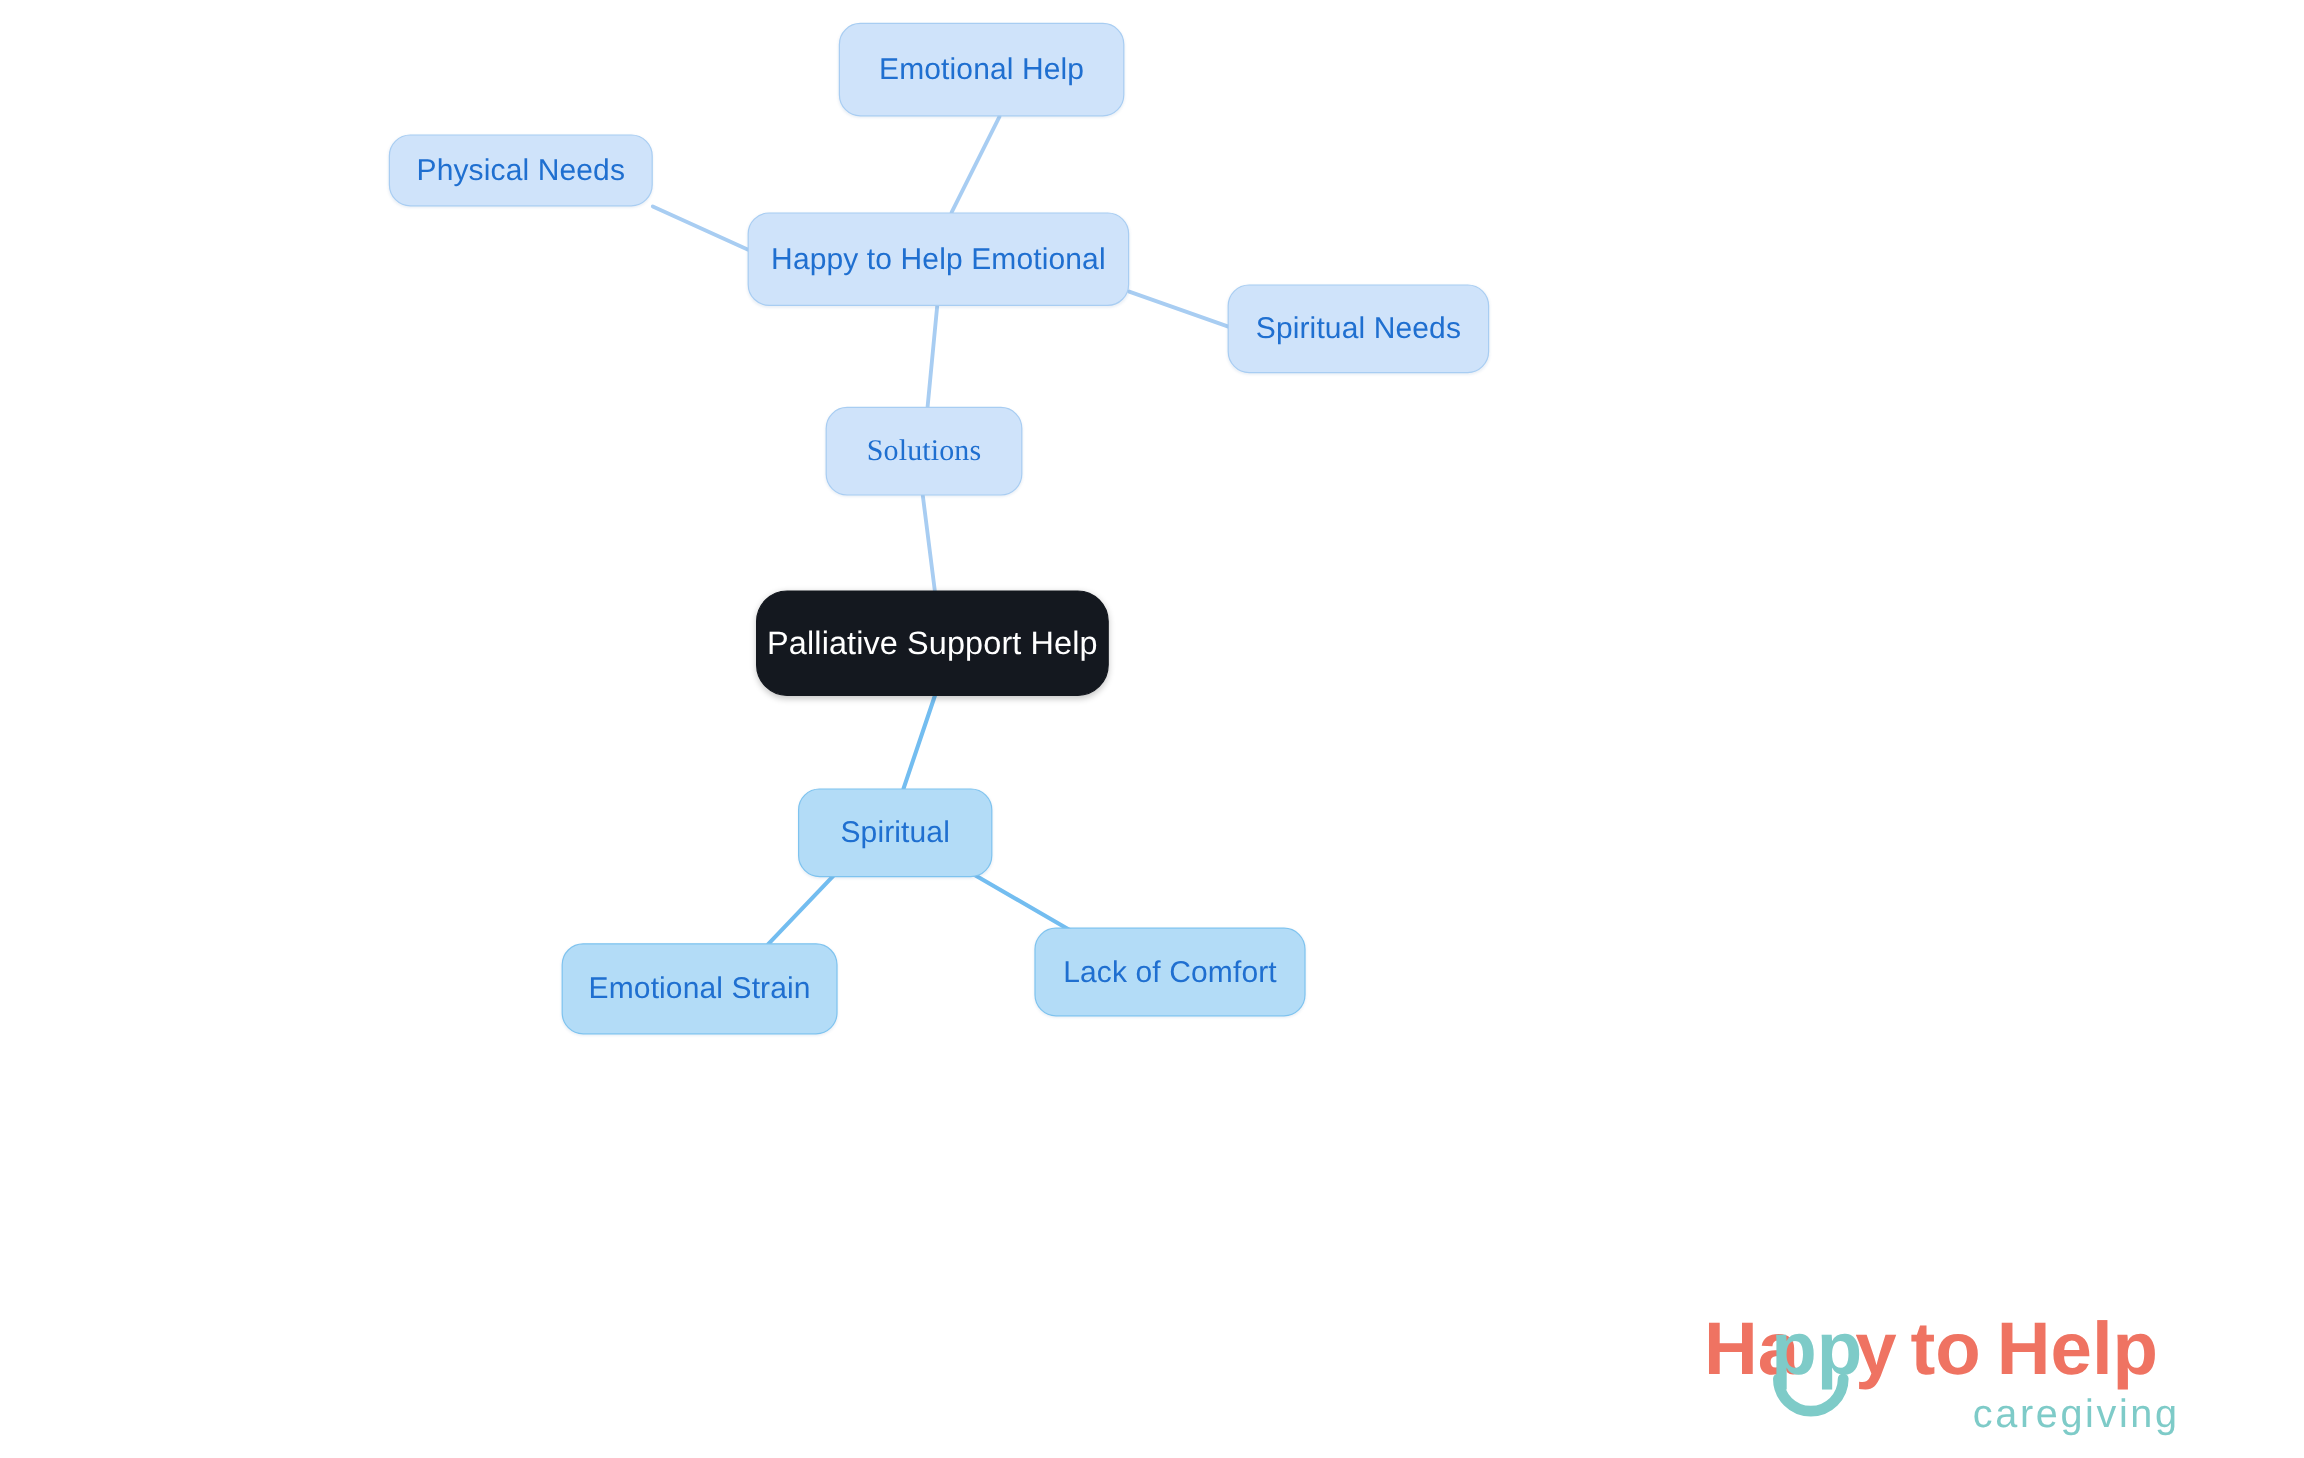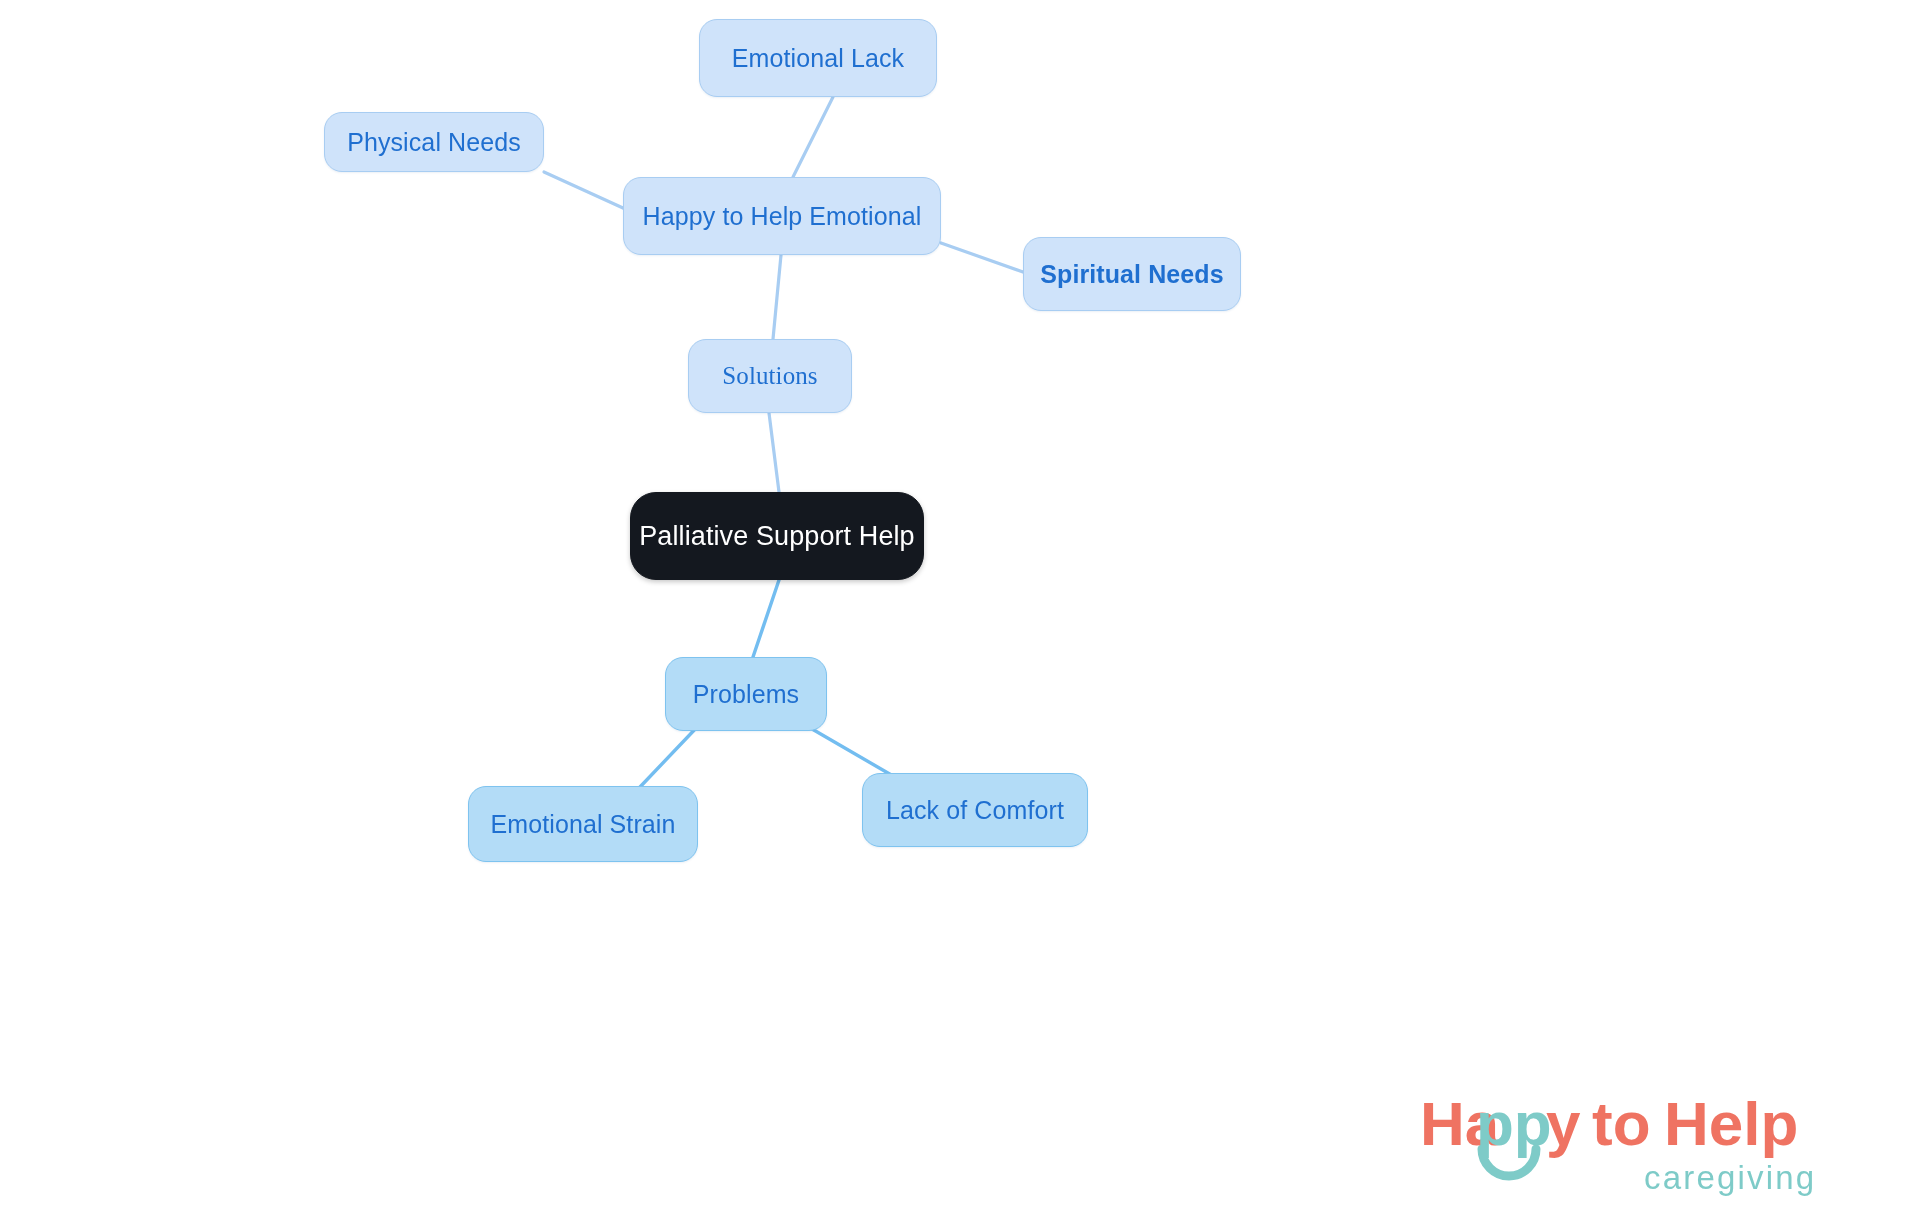--- a/index.html
+++ b/index.html
@@ -73,45 +73,45 @@
     <line x1="941" y1="243" x2="1023" y2="272" stroke="#a8cdf2" stroke-width="3.2" stroke-linecap="round"></line>
     <line x1="773" y1="339" x2="781" y2="255" stroke="#a8cdf2" stroke-width="3.2" stroke-linecap="round"></line>
     <line x1="779" y1="492" x2="769" y2="413" stroke="#a8cdf2" stroke-width="3.2" stroke-linecap="round"></line>
 
     <line x1="779" y1="580" x2="753" y2="657" stroke="#73bdf0" stroke-width="3.4" stroke-linecap="round"></line>
     <line x1="700" y1="724" x2="640" y2="787" stroke="#73bdf0" stroke-width="3.4" stroke-linecap="round"></line>
     <line x1="800" y1="722" x2="900" y2="780" stroke="#73bdf0" stroke-width="3.4" stroke-linecap="round"></line>
   </svg>
 
   <div class="node node-branch" style="left:699px; top:19px; width:238px; height:78px;">
-    <span>Emotional Lack</span>
+    <span>Emotional Help</span>
   </div>
 
   <div class="node node-branch" style="left:324px; top:112px; width:220px; height:60px;">
     <span>Physical Needs</span>
   </div>
 
   <div class="node node-branch" style="left:623px; top:177px; width:318px; height:78px;">
     <span>Happy to Help Emotional</span>
   </div>
 
-  <div class="node node-branch" style="left:1023px; top:237px; width:218px; height:74px;font-weight:bold;">
+  <div class="node node-branch" style="left:1023px; top:237px; width:218px; height:74px;">
     <span>Spiritual Needs</span>
   </div>
 
   <div class="node node-branch" style="left:688px; top:339px; width:164px; height:74px;font-family:Liberation Serif, serif;">
     <span>Solutions</span>
   </div>
 
   <div class="node node-root" style="left:630px; top:492px; width:294px; height:88px;">
     <span>Palliative Support Help</span>
   </div>
 
   <div class="node node-problem" style="left:665px; top:657px; width:162px; height:74px;">
-    <span>Problems</span>
+    <span>Spiritual</span>
   </div>
 
   <div class="node node-problem" style="left:468px; top:786px; width:230px; height:76px;">
     <span>Emotional Strain</span>
   </div>
 
   <div class="node node-problem" style="left:862px; top:773px; width:226px; height:74px;">
     <span>Lack of Comfort</span>
   </div>
 

